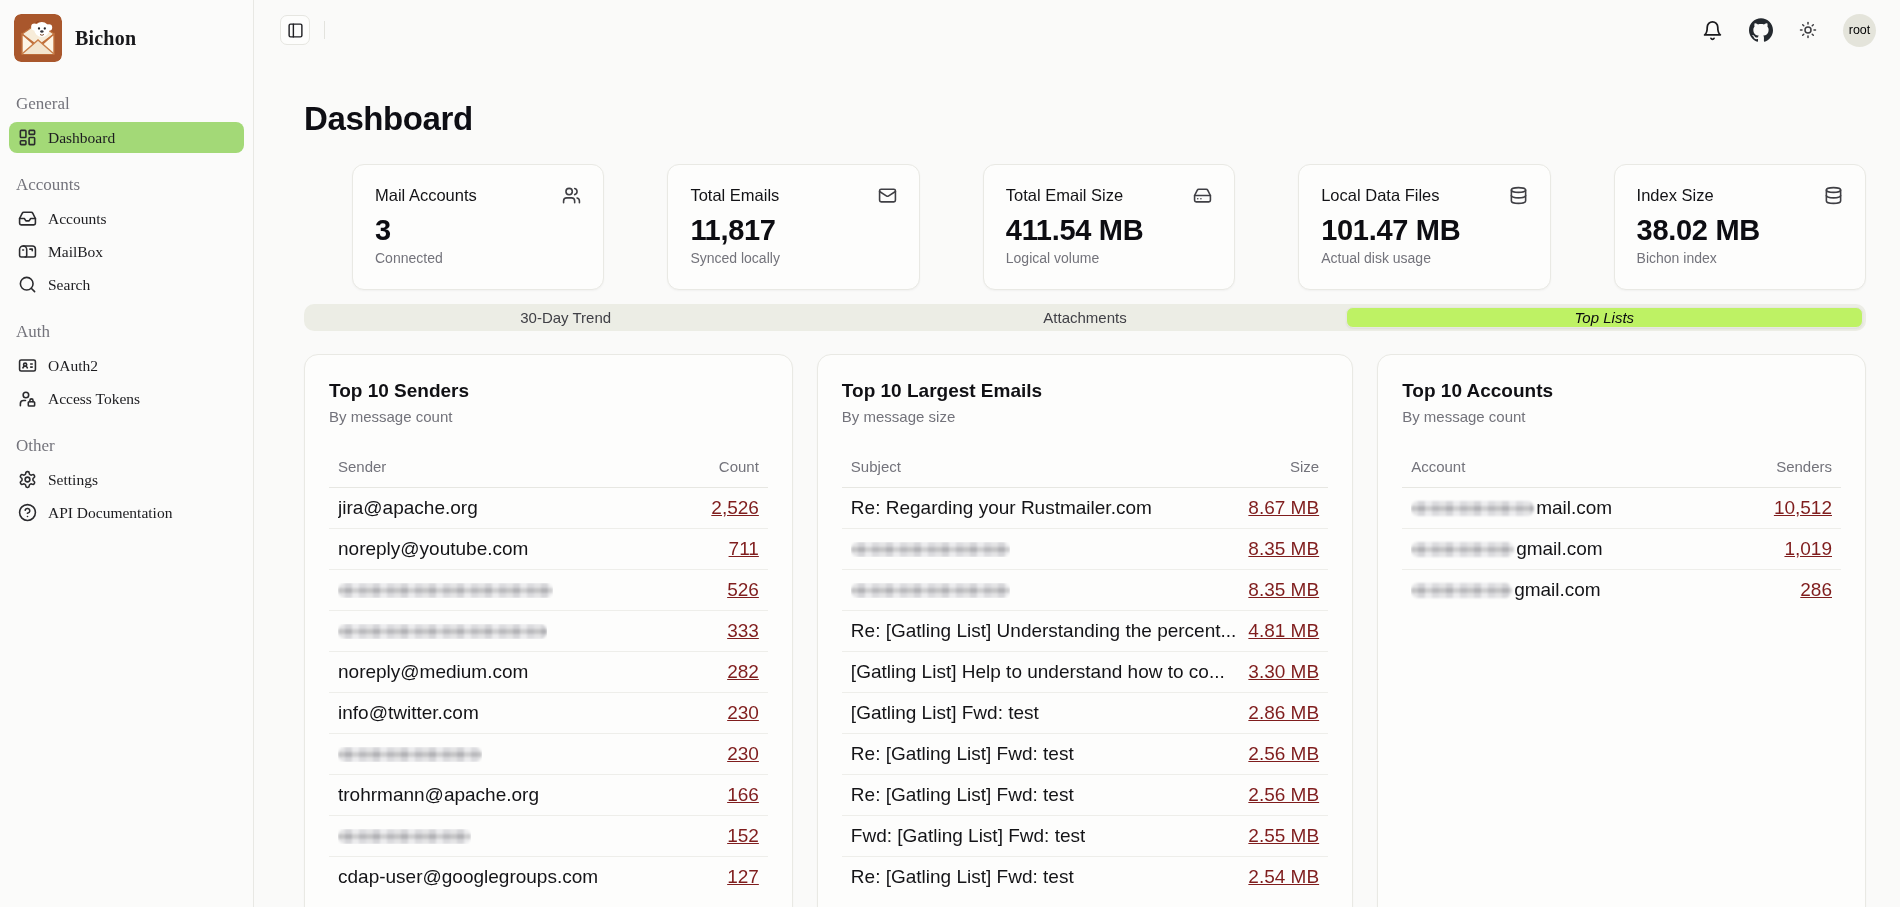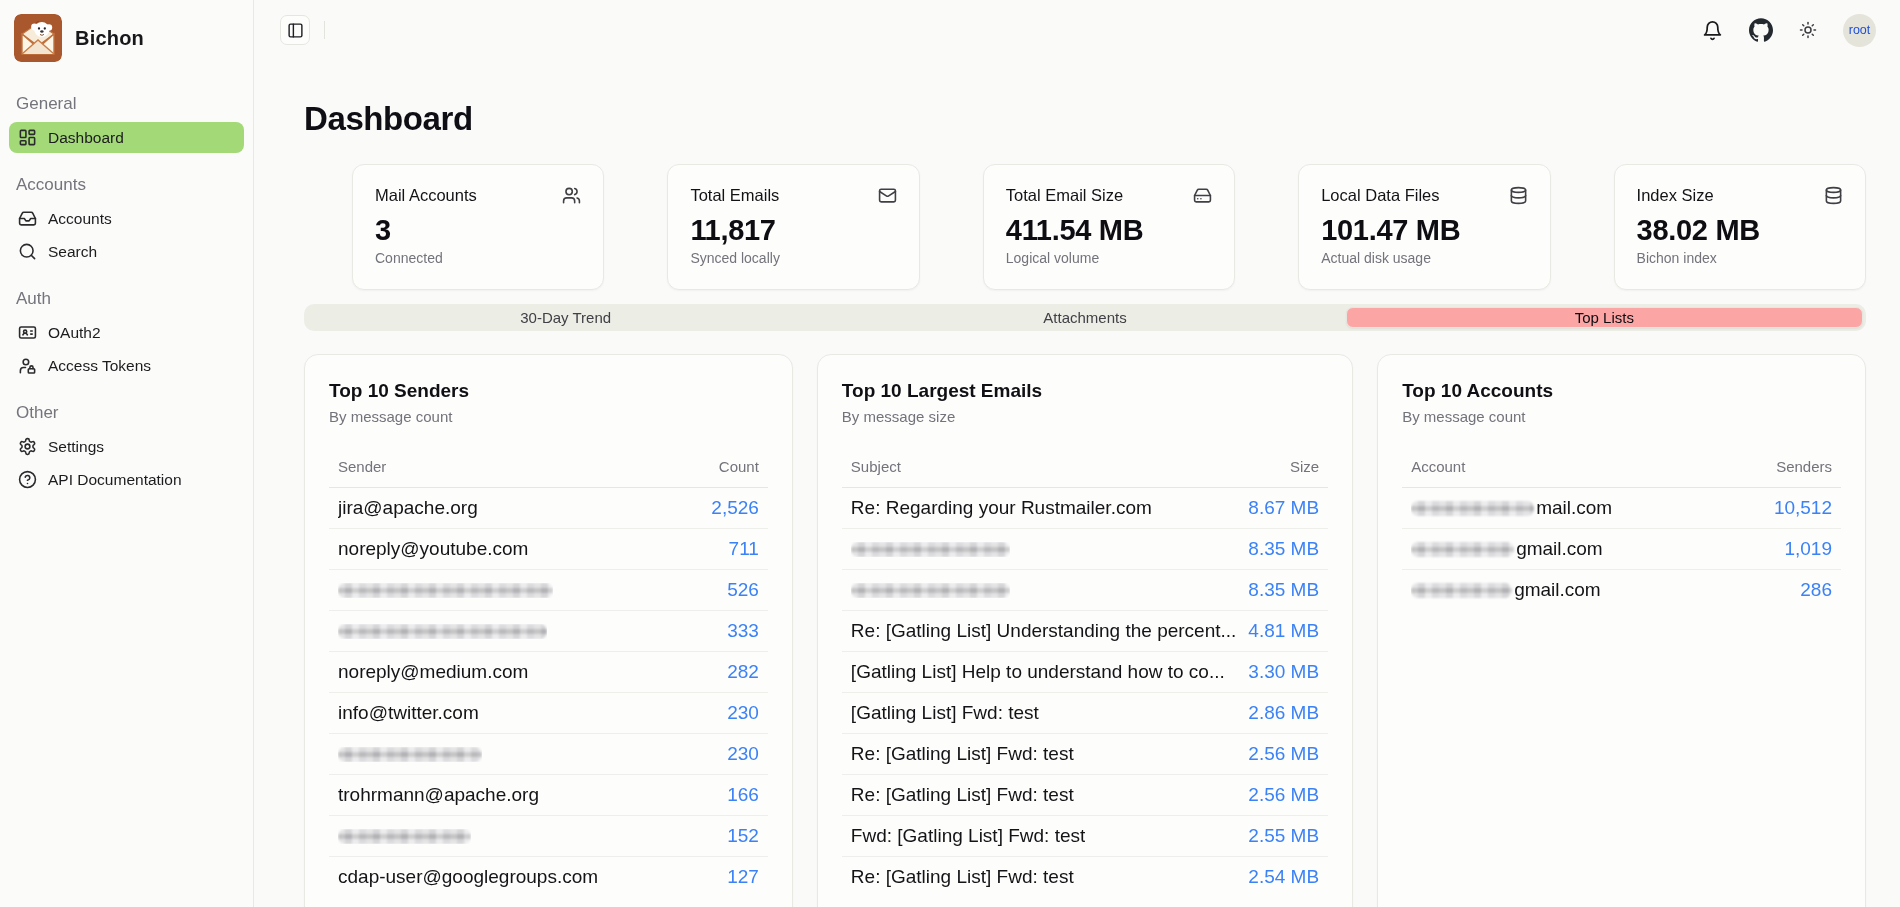--- a/index.html
+++ b/index.html
@@ -9,20 +9,21 @@
     background: #fafaf9;
     color: #111113;
   }
   .app { display: flex; width: 1900px; height: 907px; }
 
   
   .sidebar {
     width: 254px; flex: 0 0 254px; height: 100%;
     background: #fbfbfa; border-right: 1px solid #e8e8e4;
     padding: 12px 0 0 0;
+    font-family: Liberation Serif, serif;
   }
   .brand { display: flex; align-items: center; gap: 13px; padding: 2px 16px 10px 14px; }
   .brand-logo { width: 48px; height: 48px; display: block; border-radius: 7px; }
   .brand-name { font-size: 20px; font-weight: 700; letter-spacing: .2px; color: #18181b; }
   .nav-section { margin-top: 22px; }
   .nav-section-label { font-size: 17px; color: #74747c; padding: 0 16px; margin-bottom: 8px; }
   .nav-item {
     display: flex; align-items: center; gap: 11px;
     margin: 2px 9px; padding: 6px 9px; border-radius: 8px;
     font-size: 15.5px; color: #1c1c1f; cursor: pointer;
@@ -44,21 +45,21 @@
   .icon-btn svg { width: 17px; height: 17px; color: #1f1f23; }
   .vdiv { width: 1px; height: 18px; background: #e3e3de; }
   .topbar-right { display: flex; align-items: center; gap: 26px; }
   .bare-icon { background: none; border: none; cursor: pointer; display: flex; align-items: center; }
   .bare-icon svg { width: 21px; height: 21px; color: #1b1b1e; }
   .bare-icon.gh svg { width: 24px; height: 24px; }
   .bare-icon.sun svg { width: 18px; height: 18px; color: #3c3c40; }
   .avatar {
     width: 33px; height: 33px; border-radius: 50%; background: #e4e4db;
     display: flex; align-items: center; justify-content: center;
-    font-size: 12.5px; color: #1d4ed8; cursor: pointer;
+    font-size: 12.5px; color: #000000; cursor: pointer;
   }
 
   .content { padding: 40px 34px 0 50px; flex: 1; }
   .page-title { font-size: 33px; font-weight: 700; letter-spacing: -.4px; color: #0e0e14; }
 
   
   .stats { display: grid; grid-template-columns: repeat(5, 1fr); gap: 15px; margin-top: 26px; }
   .stat-card {
     background: #fdfdfc; border: 1px solid #e9e9e4; border-radius: 12px;
     padding: 21px 22px 18px; box-shadow: 0 1px 2px rgba(0,0,0,.04); height: 126px; margin-left: 48px;
@@ -73,22 +74,23 @@
   .tabs {
     margin-top: 14px; height: 27px; background: #ecede5; border-radius: 10px;
     display: grid; grid-template-columns: repeat(3, 1fr); padding: 3px; gap: 2px;
   }
   .tab {
     display: flex; align-items: center; justify-content: center;
     font-size: 15px; color: #404046; border-radius: 7px; cursor: pointer;
     background: transparent; border: none;
   }
   .tab.active {
-    background: #fca5a5; border: 1px solid #e7e7e1; color: #0c0c10;
+    background: #bef264; border: 1px solid #e7e7e1; color: #0c0c10;
     box-shadow: 0 1px 2px rgba(0,0,0,.06);
+    font-style: italic;
   }
 
   
   .lists { display: grid; grid-template-columns: repeat(3, 1fr); gap: 24px; margin-top: 23px; }
   .list-card {
     background: #fdfdfc; border: 1px solid #e9e9e4; border-radius: 14px;
     padding: 25px 24px; box-shadow: 0 1px 2px rgba(0,0,0,.04); min-height: 522px;
   }
   .list-title { font-size: 19px; font-weight: 700; color: #101014; }
   .list-sub { font-size: 15px; color: #73737b; margin-top: 6px; }
@@ -98,21 +100,21 @@
     font-size: 15px; color: #73737b; padding: 6px 9px 12px;
     border-bottom: 1px solid #e7e7e2;
   }
   .trow {
     display: flex; justify-content: space-between; align-items: center;
     font-size: 19px; color: #141417; padding: 9px 9px;
     border-bottom: 1px solid #eeeeea; min-height: 37px;
   }
   .trow:last-child { border-bottom: none; }
   .cell-left { display: flex; align-items: center; gap: 2px; overflow: hidden; white-space: nowrap; }
-  .cell-right { color: #3b82f6; padding-left: 12px; white-space: nowrap; }
+  .cell-right { color: #7f1d1d; padding-left: 12px; white-space: nowrap; text-decoration: underline; }
   .redacted {
     display: inline-block; height: 15px; border-radius: 7px;
     background-image:
       repeating-linear-gradient(0deg, rgba(255,255,255,.25) 0 5px, rgba(0,0,0,.10) 5px 10px),
       repeating-linear-gradient(90deg, #dbdbdd 0 7px, #c7c7cb 7px 14px, #e6e6e8 14px 21px, #cfcfd3 21px 28px);
     filter: blur(1px);
   }
 </style>
 </head>
 <body>
@@ -156,20 +158,29 @@
         <div class="nav-section-label">Accounts</div>
         <div class="nav-item">
           <svg class="nav-ic" viewBox="0 0 24 24" fill="none" stroke="currentColor" stroke-width="2" stroke-linecap="round" stroke-linejoin="round">
               <polyline points="22 12 16 12 14 15 10 15 8 12 2 12"></polyline>
               <path d="M5.45 5.11 2 12v6a2 2 0 0 0 2 2h16a2 2 0 0 0 2-2v-6l-3.45-6.89A2 2 0 0 0 16.76 4H7.24a2 2 0 0 0-1.79 1.11z"></path>
             </svg>
           <span>Accounts</span>
         </div>
         <div class="nav-item">
           <svg class="nav-ic" viewBox="0 0 24 24" fill="none" stroke="currentColor" stroke-width="2" stroke-linecap="round" stroke-linejoin="round">
+              <path d="M22 17a2 2 0 0 1-2 2H4a2 2 0 0 1-2-2V9.5C2 7 4 5 6.5 5H18c2.2 0 4 1.8 4 4v8Z"></path>
+              <polyline points="15 9 18 9 18 11"></polyline>
+              <path d="M6.5 5C9 5 11 7 11 9.5V17a2 2 0 0 1-2 2"></path>
+              <line x1="6" x2="7" y1="10" y2="10"></line>
+            </svg>
+          <span>MailBox</span>
+        </div>
+        <div class="nav-item">
+          <svg class="nav-ic" viewBox="0 0 24 24" fill="none" stroke="currentColor" stroke-width="2" stroke-linecap="round" stroke-linejoin="round">
               <circle cx="11" cy="11" r="8"></circle>
               <path d="m21 21-4.3-4.3"></path>
             </svg>
           <span>Search</span>
         </div>
       </div>
 
       <div class="nav-section">
         <div class="nav-section-label">Auth</div>
         <div class="nav-item">

